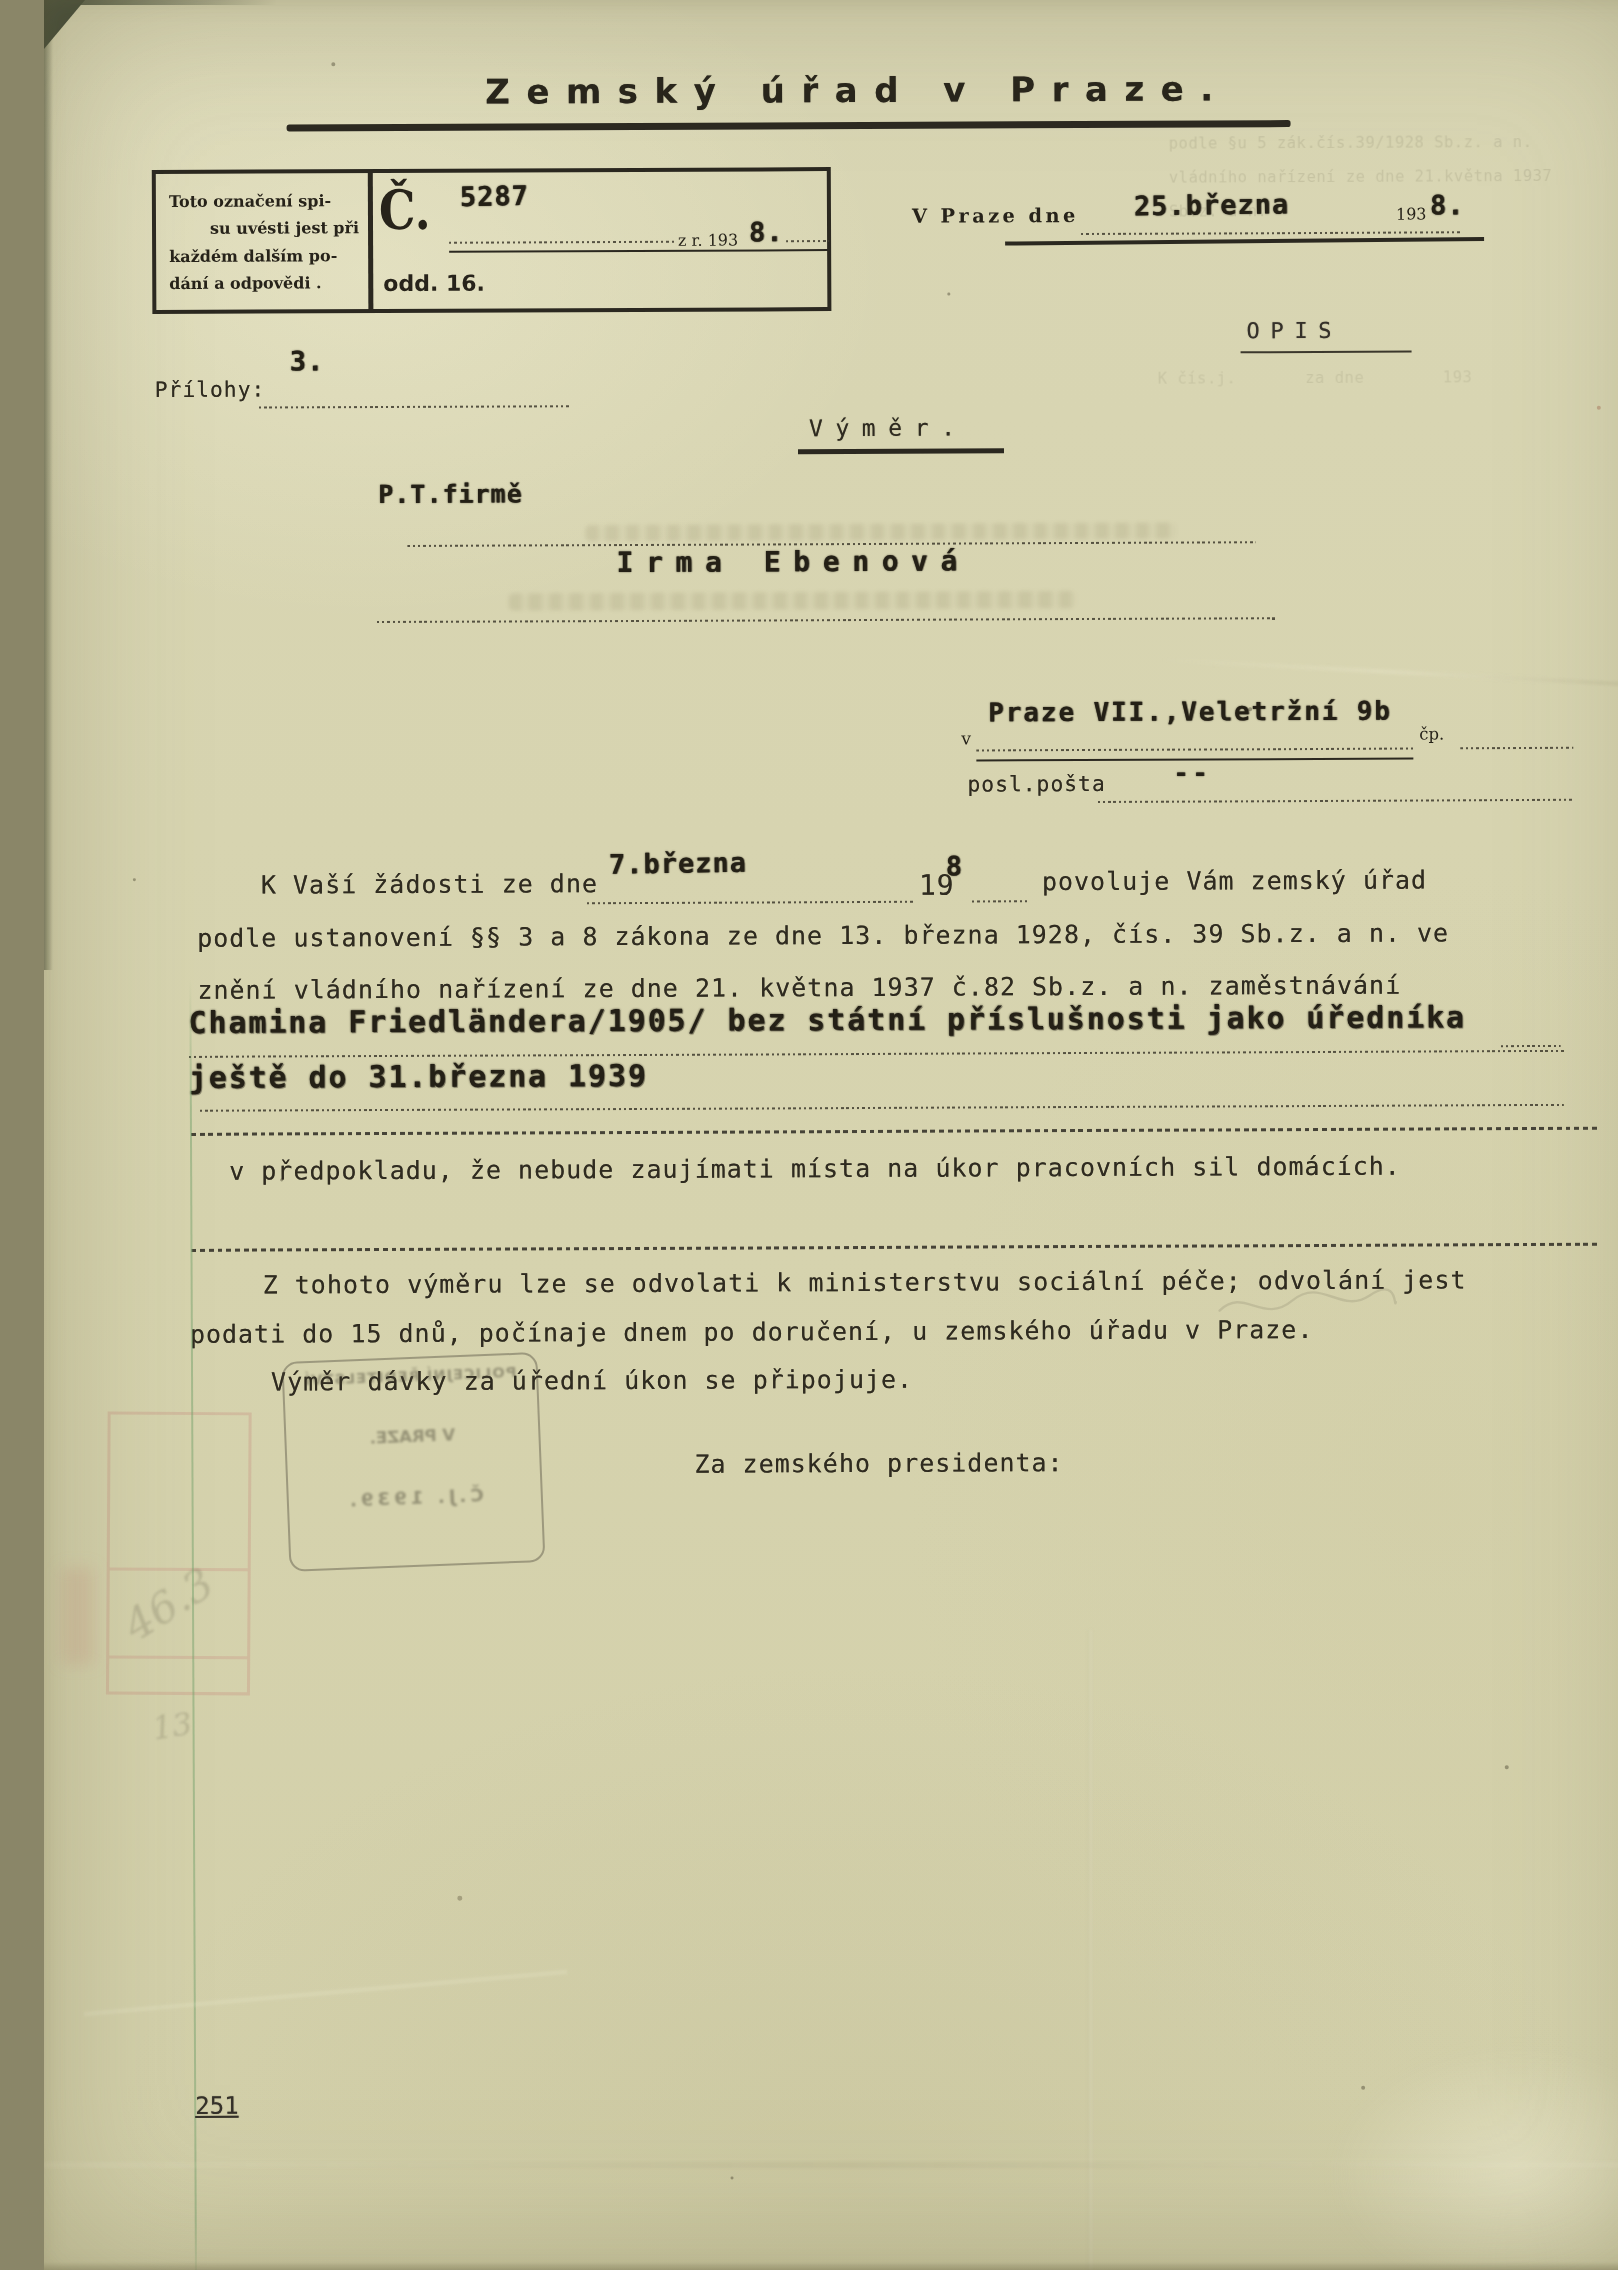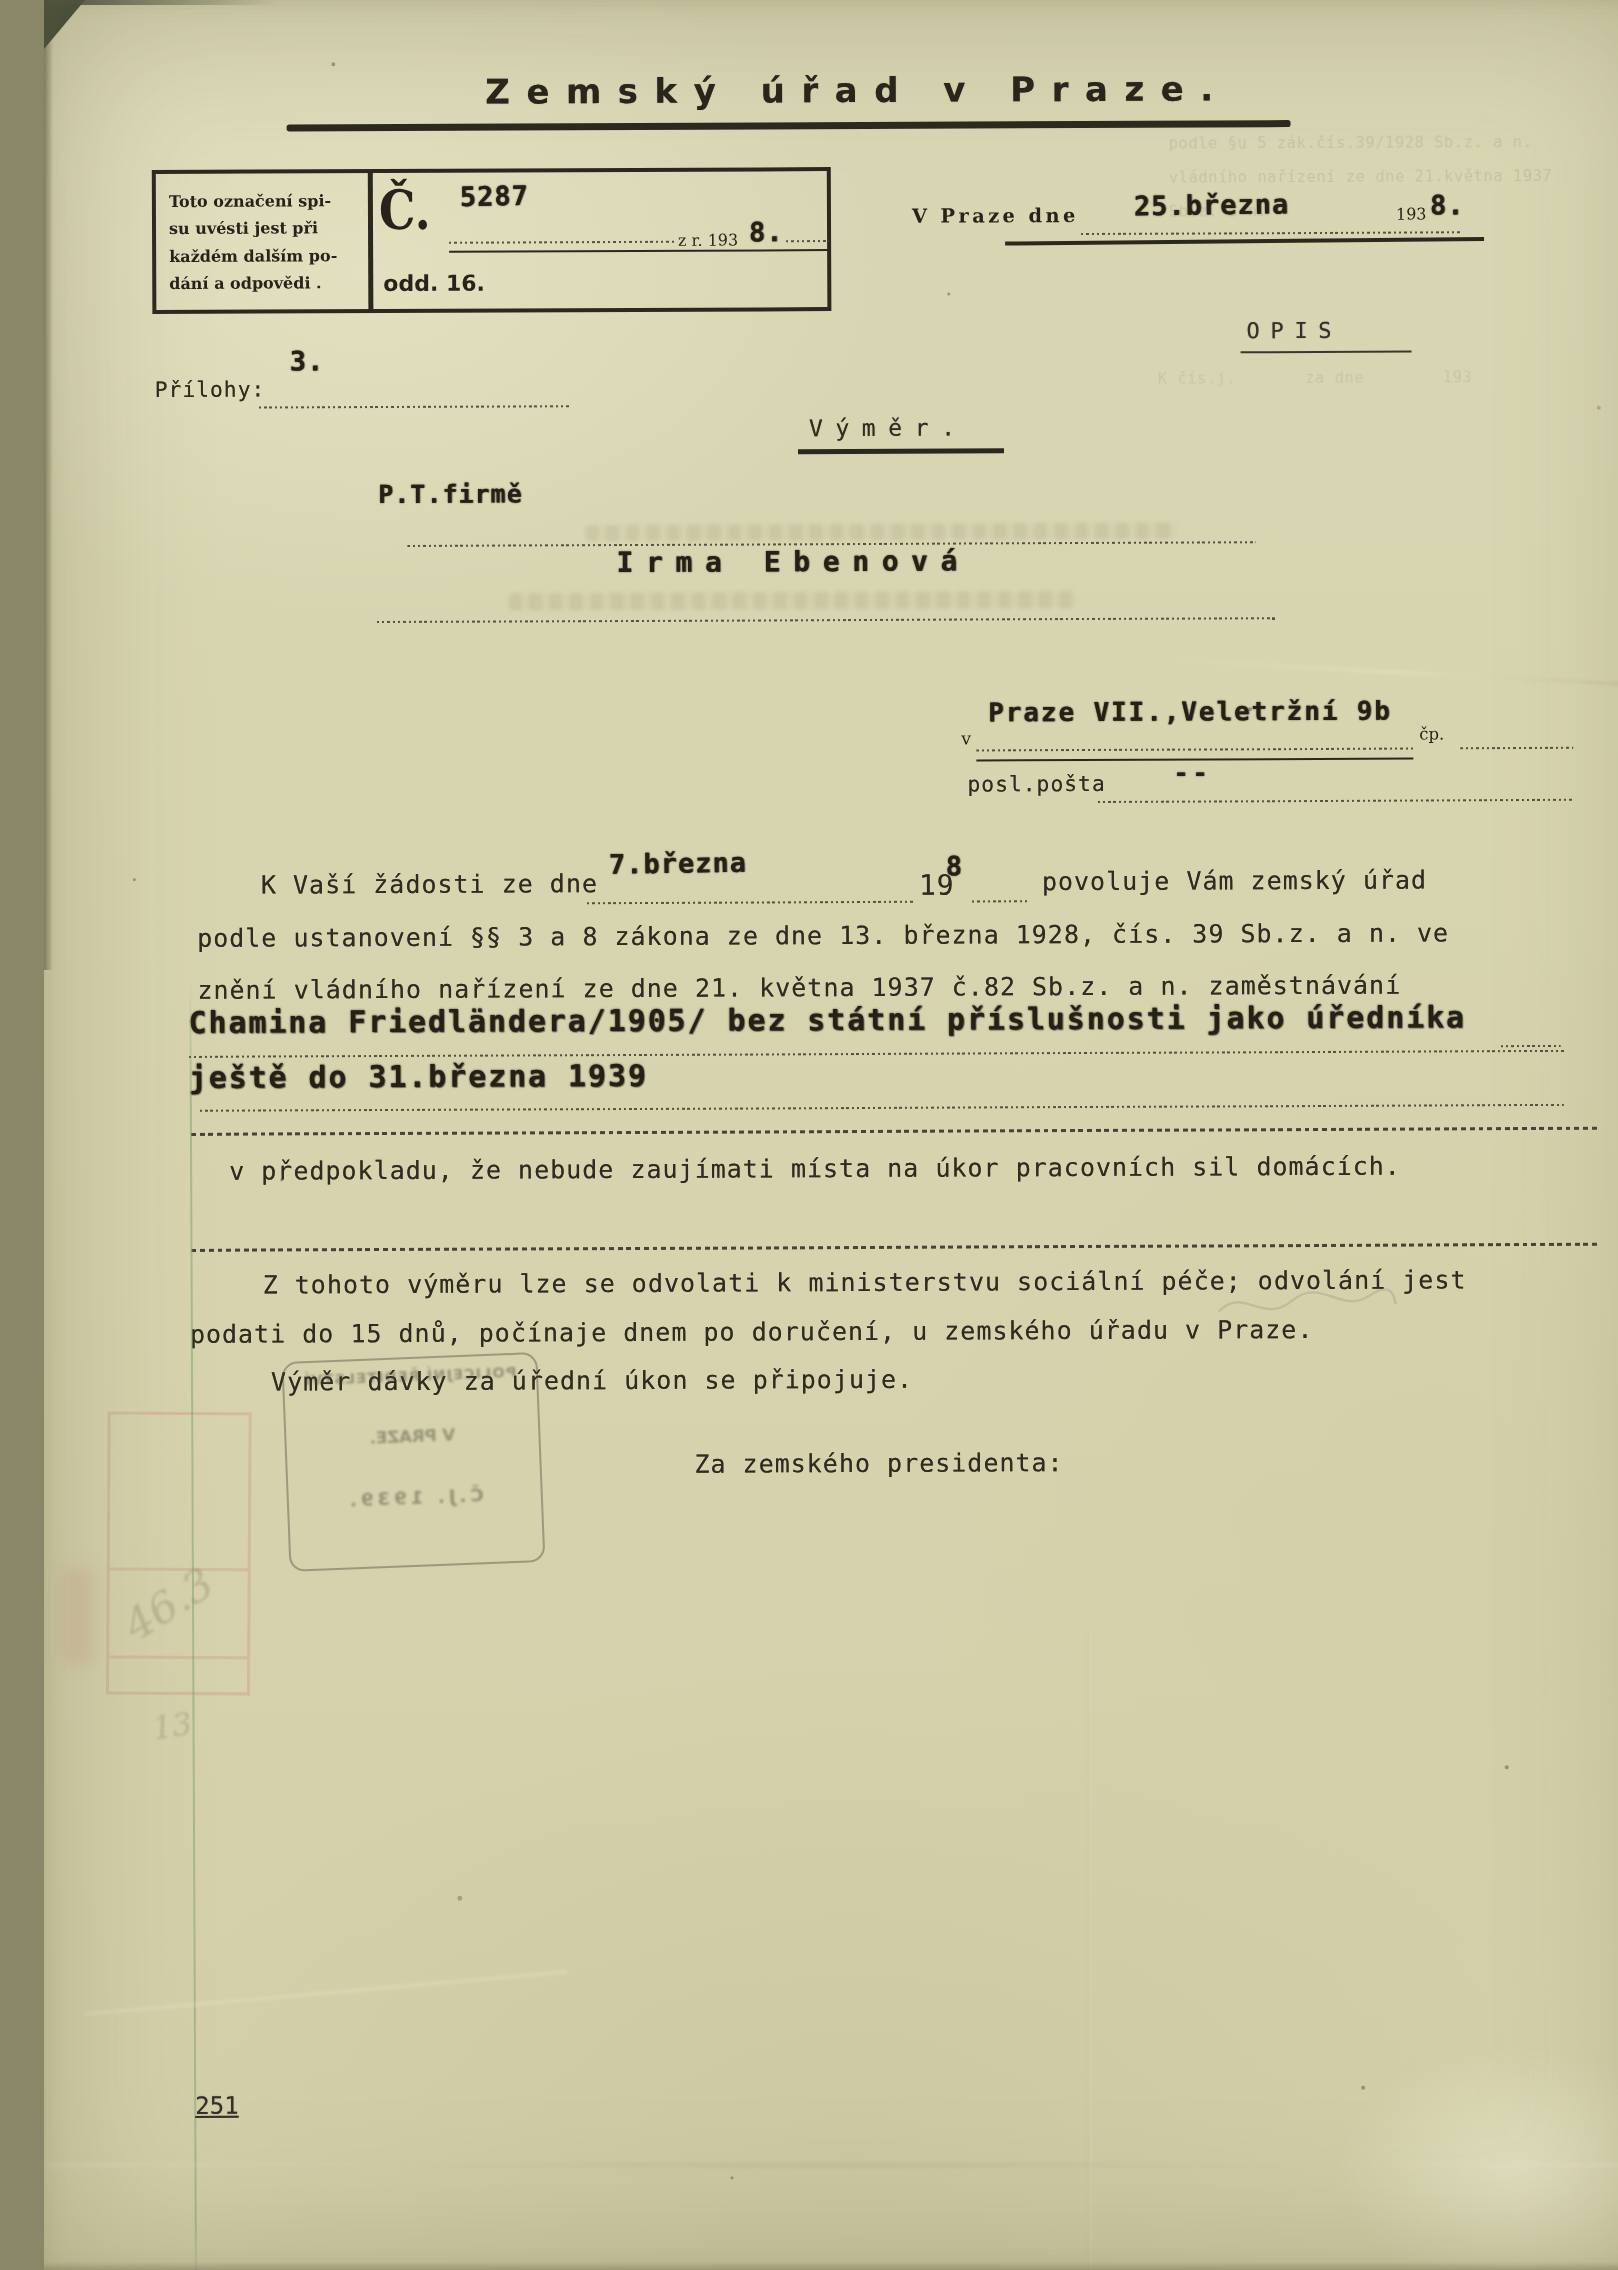--- a/index.html
+++ b/index.html
@@ -81,21 +81,21 @@
 
 <div id="page">
   <div id="content">
 
     <div class="t sans" style="left:361px;top:72px;width:912px;text-align:center;font-weight:700;font-size:34px;letter-spacing:16.5px;color:#26231a;text-shadow:0 0 0.8px rgba(38,35,26,.6);">Zemský úřad v Praze.</div>
     <div class="solid" style="left:246px;top:122px;width:1004px;height:6.8px;border-radius:2.9px;"></div>
 
     <div id="refbox"></div>
     <div id="refbox-div"></div>
     <div class="note t" style="top:190px;">Toto označení spi-</div>
-    <div class="note t" style="top:217px;">su uvésti jest při</div>
+    <div class="note t" style="top:217px;text-align:right;">su uvésti jest při</div>
     <div class="note t" style="top:245px;">každém dalším po-</div>
     <div class="note t" style="top:272px;">dání a odpovědi .</div>
     <div class="t serif pr" style="left:338px;top:179px;font-weight:700;font-size:54px;transform:scaleX(.85);transform-origin:left;">Č.</div>
     <div class="t mono ins" style="left:419px;top:180px;transform:rotate(-1deg);">5287</div>
     <div class="dots" style="left:408px;top:240px;width:225px;"></div>
     <div class="t serif pr" style="left:637px;top:231px;font-size:16px;">z r. 193</div>
     <div class="t mono ins" style="left:708px;top:217px;">8.</div>
     <div class="dots" style="left:745px;top:240px;width:43px;"></div>
     <div class="solid" style="left:408px;top:249px;width:380px;height:1.9px;"></div>
     <div class="t sans pr" style="left:342px;top:270px;font-weight:700;font-size:22px;">odd. 16.</div>

